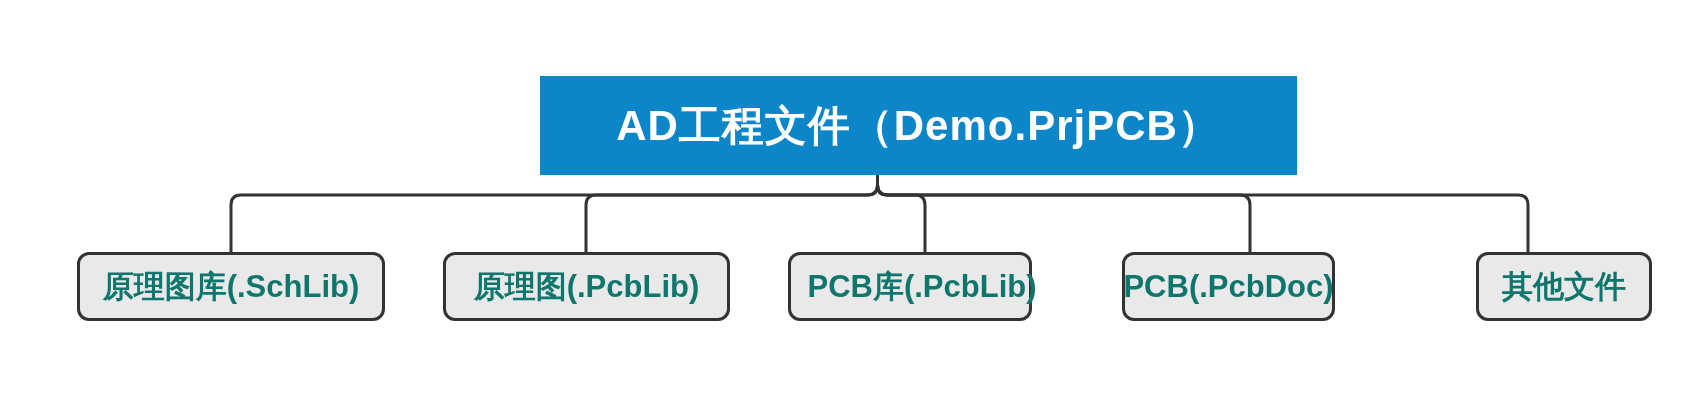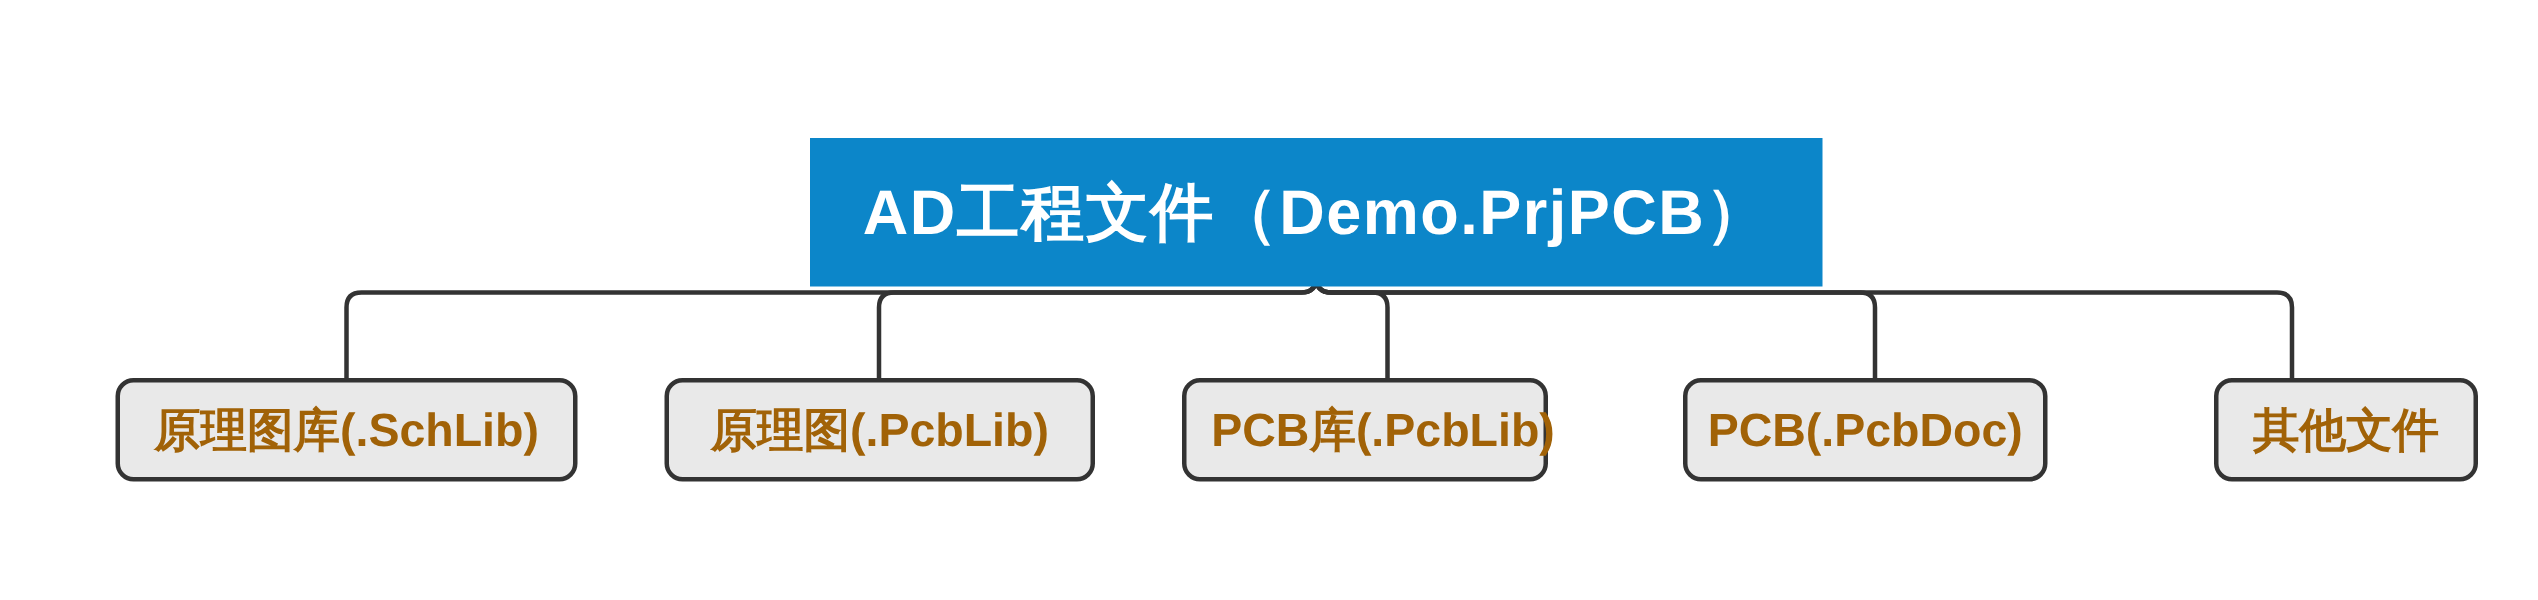--- a/index.html
+++ b/index.html
@@ -24,53 +24,52 @@
   }
   .connector-svg path {
     fill: none;
     stroke: #333333;
     stroke-width: 3;
   }
   .root-node {
     position: absolute;
     left: 540px;
     top: 76px;
-    width: 675px;
+    width: 757px;
     height: 99px;
     background: #0c86c9;
     color: #ffffff;
     font-size: 42px;
     font-weight: 700;
     display: flex;
     align-items: center;
     justify-content: center;
     letter-spacing: 1px;
     box-sizing: border-box;
-    margin-top: 16px;
   }
   .child-node {
     position: absolute;
     top: 252px;
     height: 69px;
     background: #e9e9e9;
     border: 3px solid #333333;
     border-radius: 12px;
-    color: #a16207;
+    color: #0f766e;
     font-size: 31px;
     font-weight: 700;
     display: flex;
     align-items: center;
     justify-content: center;
     box-sizing: border-box;
     white-space: nowrap;
   }
   .n1 { left: 77px;   width: 308px; }
   .n2 { left: 443px;  width: 287px; }
   .n3 { left: 788px;  width: 244px; padding-left: 24px; }
-  .n4 { left: 1122px; width: 243px; }
+  .n4 { left: 1122px; width: 213px; }
   .n5 { left: 1476px; width: 176px; }
 </style>
 </head>
 <body>
 
 <div class="canvas">
 
   <svg class="connector-svg" viewBox="0 0 1692 400" aria-hidden="true">
     <path d="M 877.5 175 V 185 Q 877.5 195 867.5 195 H 241 Q 231 195 231 205 V 252"></path>
     <path d="M 877.5 175 V 185 Q 877.5 195 867.5 195 H 596 Q 586 195 586 205 V 252"></path>

